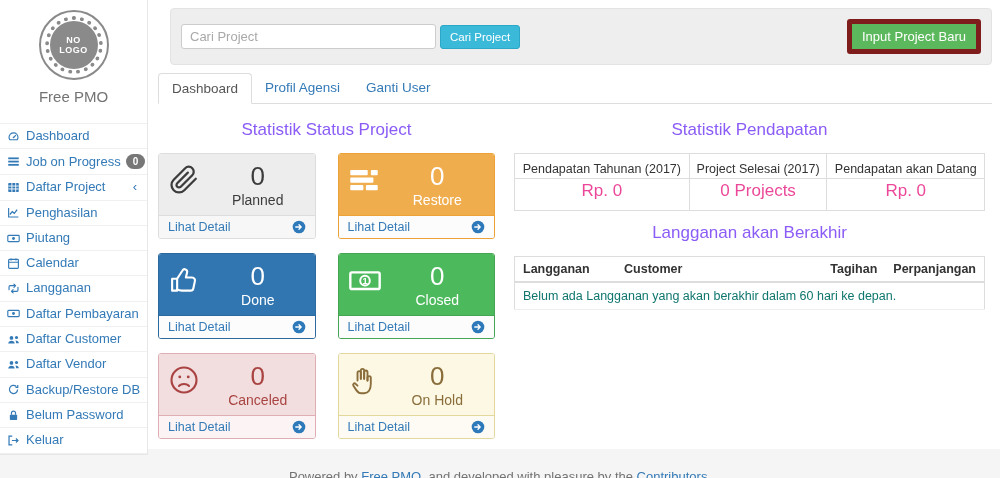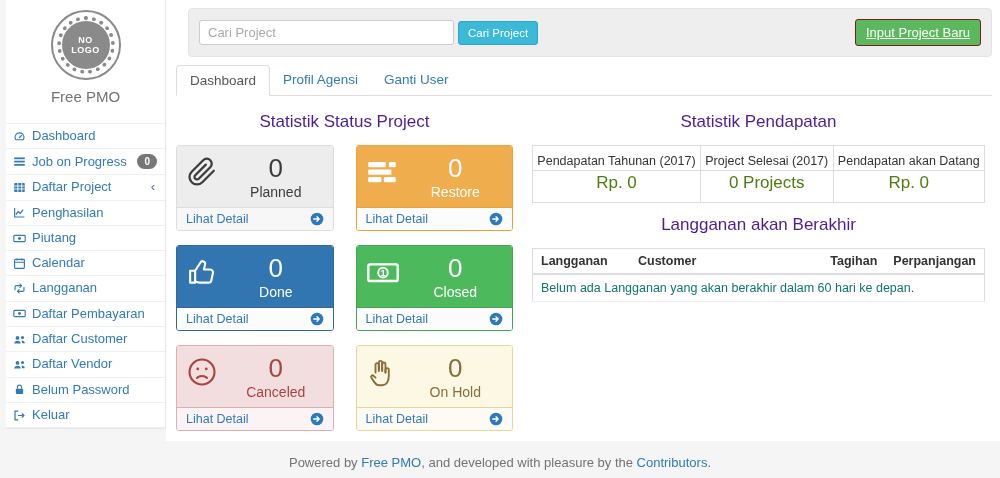--- a/index.html
+++ b/index.html
@@ -2,21 +2,21 @@
 <html><head>
 <meta charset="utf-8">
 <style>
   * { margin:0; padding:0; box-sizing:border-box; }
   html,body { width:1000px; background:#f5f5f5; font-family:"Liberation Sans", sans-serif; }
   a { text-decoration:none; }
 
   .app { display:flex; align-items:flex-start; width:1000px; }
 
   
-  .sidebar { width:160px; background:#fff; border-right:1px solid #e7e7e7; border-bottom:1px solid #e7e7e7;margin-left:6px; }
+  .sidebar { width:148px; background:#fff; border-right:1px solid #e7e7e7; border-bottom:1px solid #e7e7e7; }
   .logo-wrap { padding:10px 0 8px; text-align:center; }
   .seal-outer { width:70px; height:70px; margin:0 auto; border:2px solid #8a8a8a; border-radius:50%;
                 display:flex; align-items:center; justify-content:center; }
   .seal-inner { width:58px; height:58px; border-radius:50%; border:4px dotted #8a8a8a;
                 background:#8a8a8a; background-clip:content-box; padding:1px;
                 display:flex; flex-direction:column; align-items:center; justify-content:center;
                 color:#fff; font-size:9px; font-weight:bold; letter-spacing:.5px; }
   .app-name { margin-top:8px; color:#737373; font-size:15px; }
   .menu { list-style:none; border-top:1px solid #f0f0f0; margin-top:10px; }
   .menu li { border-bottom:1px solid #f0f0f0; }
@@ -32,52 +32,52 @@
   .main { flex:1 1 auto; background:#fff; min-height:437px; padding-bottom:10px; }
 
   .well { margin:8px 8px 0 22px; background:#eeeeee; border:1px solid #e3e3e3; border-radius:4px;
           padding:10px; display:flex; align-items:center; }
   .search-input { width:255px; height:25px; border:1px solid #ccc; border-radius:3px;
                   padding:3px 8px; font-size:13px; color:#555; font-family:"Liberation Sans",sans-serif; }
   .search-input::placeholder { color:#a9a9a9; }
   .btn { border-radius:3px; font-family:"Liberation Sans",sans-serif; cursor:pointer; }
   .btn-search { margin-left:4px; background:#3bb9d9; border:1px solid #2da7c7; color:#fff;
                 font-size:11.5px; padding:5px 9px; }
-  .btn-new { margin-left:auto; background:#5cb85c; border:1px solid #7f1d1d; color:#fff;
-             font-size:13px; padding:5px 10px;text-decoration:underline; }
+  .btn-new { margin-left:auto; background:#5cb85c; border:5px solid #7f1d1d; color:#fff;
+             font-size:13px; padding:5px 10px; }
 
   .tabs { display:flex; margin:8px 8px 0 10px; border-bottom:1px solid #ddd; }
   .tab { padding:7px 13px; font-size:13.5px; color:#337ab7; margin-bottom:-1px; display:block; }
   .tab.active { color:#555; background:#fff; border:1px solid #ddd; border-bottom:1px solid #fff;
                 border-radius:4px 4px 0 0; }
 
   .content { display:flex; padding:4px 15px 0 10px; gap:19px; }
   .col-left { width:337px; flex:0 0 337px; }
   .col-right { flex:1 1 auto; }
-  .section-title { text-align:center; font-size:17px; font-weight:400; color:#4c1d95;
+  .section-title { text-align:center; font-size:17px; font-weight:400; color:#8b5cf6;
                    margin:12px 0 13px; }
 
   
   .cards-grid { display:grid; grid-template-columns:1fr 1fr; column-gap:22px; row-gap:14px; }
   .status-card { border:1px solid #ddd; border-radius:3px; overflow:hidden; }
   .card-body { display:flex; padding:8px 10px 5px; min-height:61px; }
   .card-icon { flex:0 0 42px; padding-top:3px; }
   .card-main { flex:1 1 auto; text-align:center; }
   .card-count { font-size:26px; line-height:1.15; }
   .card-label { font-size:14px; line-height:1.2; }
   .card-footer { border-top:1px solid #ddd; background:#fafafa; padding:4px 9px;
                  display:flex; align-items:center; justify-content:flex-start; }
   .card-footer a { color:#337ab7; font-size:12.5px; display:flex; align-items:center;
                    justify-content:space-between; width:100%; }
 
   
   .income-table { width:100%; border-collapse:collapse; margin-bottom:4px; }
   .income-table td { border:1px solid #ddd; text-align:center; }
   .income-table .ith { font-size:12.5px; color:#333; padding:8px 4px 2px; }
-  .income-table .itv { font-size:17px; color:#4d7c0f; padding:2px 4px 9px; }
+  .income-table .itv { font-size:17px; color:#ec4899; padding:2px 4px 9px; }
   .subs-table { width:100%; border:1px solid #ddd; border-collapse:collapse; }
   .subs-table th { font-size:12.5px; color:#333; text-align:left; padding:5px 8px;
                    border-bottom:2px solid #ddd; }
   .subs-table th.num { text-align:right; }
   .subs-table td { font-size:12.5px; color:#0f766e; padding:6px 8px; border-bottom:1px solid #eee; }
 
   
   .page-footer { text-align:center; padding:14px 0 16px; font-size:13px; color:#737373; }
   .page-footer a { color:#337ab7; }
 
@@ -211,20 +211,31 @@
           <a href="#">
         <span class="micon">
           <svg viewBox="0 0 16 16" width="13" height="13" fill="currentColor">
                 <circle cx="5.5" cy="6" r="2.3"></circle>
                 <path d="M1.5 13c0-2.2 1.8-3.6 4-3.6s4 1.4 4 3.6z"></path>
                 <circle cx="11.7" cy="5.6" r="1.9"></circle>
                 <path d="M10.6 9.2c2.1.1 3.9 1.3 3.9 3.3h-3.2z"></path>
               </svg>
         </span>
         <span class="mlabel">Daftar Vendor</span>
+      </a>
+        </li>
+      <li>
+          <a href="#">
+        <span class="micon">
+          <svg viewBox="0 0 16 16" width="13" height="13" fill="none" stroke="currentColor" stroke-width="1.5">
+                <path d="M13 8a5 5 0 1 1-1.6-3.7"></path>
+                <path d="M13.2 2.6v2.7h-2.7"></path>
+              </svg>
+        </span>
+        <span class="mlabel">Backup/Restore DB</span>
       </a>
         </li>
       <li>
           <a href="#">
         <span class="micon">
           <svg viewBox="0 0 16 16" width="13" height="13">
                 <rect x="3.5" y="7" width="9" height="6.5" rx="1" fill="currentColor"></rect>
                 <path d="M5.5 7V5a2.5 2.5 0 0 1 5 0v2" fill="none" stroke="currentColor" stroke-width="1.5"></path>
               </svg>
         </span>

